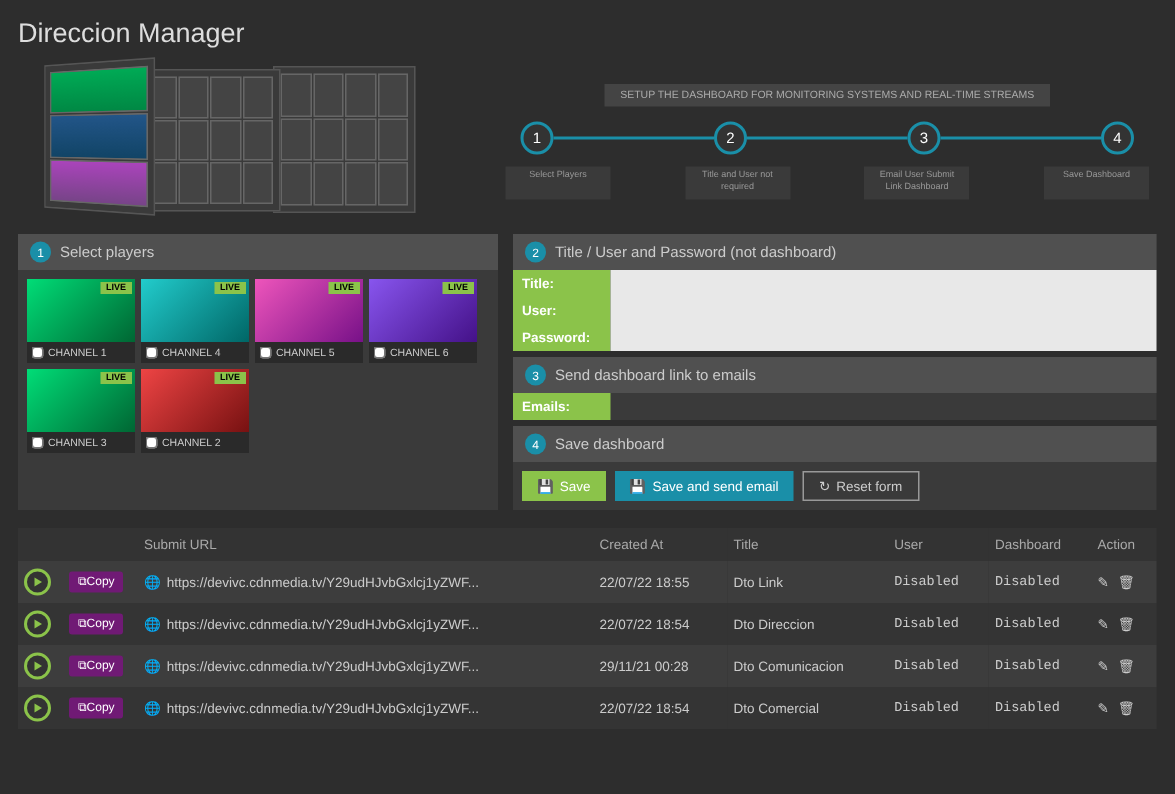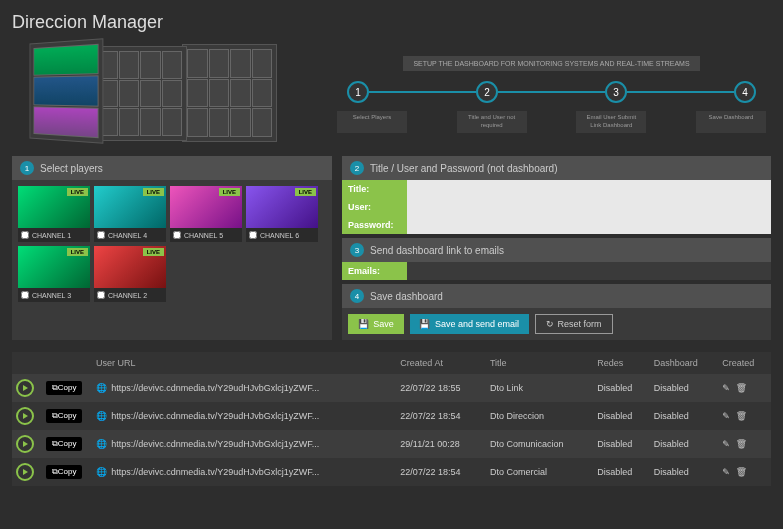--- a/index.html
+++ b/index.html
@@ -46,24 +46,24 @@
 .btn-blue { background: #1a8fa8; }
 .btn-outline { background: transparent; border: 1px solid #999; color: #ccc; }
 .table-section { background: #333; }
 .table { width: 100%; border-collapse: collapse; }
 .table th { background: #333; color: #aaa; font-size: 9px; font-weight: normal; text-align: left; padding: 6px 4px; }
 .table td { padding: 5px 4px; font-size: 9px; color: #ccc; }
 .table tr.even { background: #3d3d3d; }
 .table tr.odd { background: #343434; }
 .play-btn { width: 18px; height: 18px; border-radius: 50%; background: #333; border: 2px solid #8bc34a; display: inline-flex; align-items: center; justify-content: center; }
 .play-btn::after { content: ""; border-left: 5px solid #8bc34a; border-top: 3px solid transparent; border-bottom: 3px solid transparent; margin-left: 1px; }
-.copy-btn { background: #000000; color: #fff; padding: 2px 6px; font-size: 8px; border-radius: 2px; display: inline-flex; align-items: center; gap: 2px; }
+.copy-btn { background: #701a75; color: #fff; padding: 2px 6px; font-size: 8px; border-radius: 2px; display: inline-flex; align-items: center; gap: 2px; }
 .url-cell { display: flex; align-items: center; gap: 4px; }
 .globe { color: #aaa; font-size: 9px; }
-.disabled-txt { color: #666; }
+.disabled-txt { color: #666; font-family: Liberation Mono, monospace; }
 .action-icons { display: flex; gap: 6px; color: #ccc; }
 .bg-green { background: linear-gradient(135deg, #0d7, #063); }
 .bg-teal { background: linear-gradient(135deg, #2cc, #066); }
 .bg-pink { background: linear-gradient(135deg, #e5b, #718); }
 .bg-purple { background: linear-gradient(135deg, #85e, #418); }
 .bg-red { background: linear-gradient(135deg, #e44, #711); }
 </style>
 </head>
 <body>
 
@@ -244,26 +244,26 @@
     </div>
   </div>
 </div>
 
 <div class="table-section">
   <table class="table">
     <thead>
         <tr>
       <th style="width:30px"></th>
           <th style="width:50px"></th>
-      <th>User URL</th>
+      <th>Submit URL</th>
       <th>Created At</th>
       <th>Title</th>
-      <th>Redes</th>
+      <th>User</th>
       <th>Dashboard</th>
-      <th>Created</th>
+      <th>Action</th>
     </tr>
       </thead>
     <tbody id="table-body">
         <tr class="even">
       <td><span class="play-btn"></span></td>
       <td><span class="copy-btn">⧉Copy</span></td>
       <td>
             <div class="url-cell">
               <span class="globe">🌐</span>
               <span>https://devivc.cdnmedia.tv/Y29udHJvbGxlcj1yZWF...</span>

